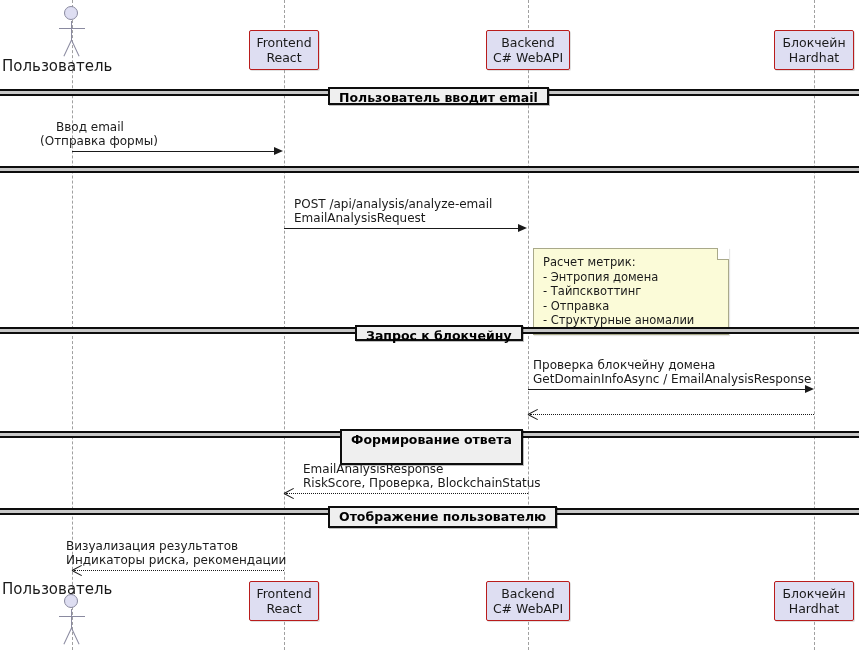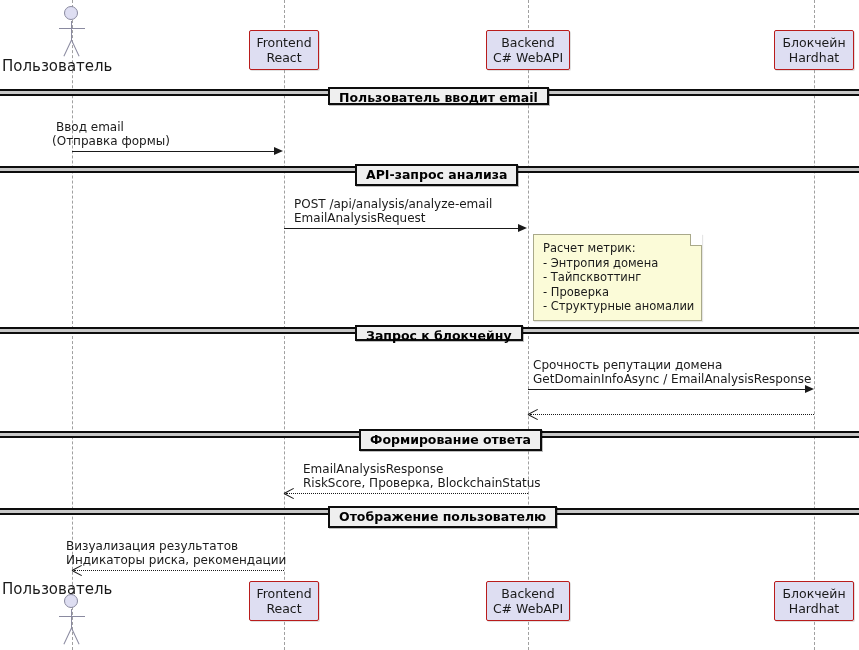--- a/index.html
+++ b/index.html
@@ -209,54 +209,53 @@
 
   <div class="participant" style="left:774px; top:30px; width:80px; height:40px">
     <span>Блокчейн</span>
     <span>Hardhat</span>
   </div>
 
   <div class="divider-lines" style="top:89px"></div>
   <div class="divider-box" style="left:328px; top:87px; height:18px">Пользователь вводит email</div>
 
   <div class="msg-label" style="left:56px; top:120px">Ввод email</div>
-  <div class="msg-label" style="left:52px; top:134px">(Отправка формы)</div>
+  <div class="msg-label" style="left:40px; top:134px">(Отправка формы)</div>
   <div class="msg-line" style="left:72px; top:151px; width:202px"></div>
   <div class="arrow-r" style="left:274px; top:147px"></div>
 
   <div class="divider-lines" style="top:166px"></div>
-  <div class="divider-box" style="left:355px; top:164px; height:22px">API-запрос анализа</div>
 
   <div class="msg-label" style="left:294px; top:197px">POST /api/analysis/analyze-email</div>
   <div class="msg-label" style="left:294px; top:211px">EmailAnalysisRequest</div>
   <div class="msg-line" style="left:284px; top:228px; width:234px"></div>
   <div class="arrow-r" style="left:518px; top:224px"></div>
 
-  <div class="note" style="left:533px; top:234px; width:169px">
+  <div class="note" style="left:533px; top:248px; width:196px">
     <div class="fold"></div>
     <span class="note-line">Расчет метрик:</span>
     <span class="note-line">- Энтропия домена</span>
     <span class="note-line">- Тайпсквоттинг</span>
-    <span class="note-line">- Проверка</span>
+    <span class="note-line">- Отправка</span>
     <span class="note-line">- Структурные аномалии</span>
   </div>
 
   <div class="divider-lines" style="top:327px"></div>
   <div class="divider-box" style="left:355px; top:325px; height:16px">Запрос к блокчейну</div>
 
-  <div class="msg-label" style="left:533px; top:358px">Срочность репутации домена</div>
+  <div class="msg-label" style="left:533px; top:358px">Проверка блокчейну домена</div>
   <div class="msg-label" style="left:533px; top:372px">GetDomainInfoAsync / EmailAnalysisResponse</div>
   <div class="msg-line" style="left:528px; top:389px; width:277px"></div>
   <div class="arrow-r" style="left:805px; top:385px"></div>
 
   <div class="msg-line dotted" style="left:530px; top:414px; width:284px"></div>
   <div class="arrow-open-l" style="left:528px; top:409px"></div>
 
   <div class="divider-lines" style="top:431px"></div>
-  <div class="divider-box" style="left:359px; top:429px; height:22px">Формирование ответа</div>
+  <div class="divider-box" style="left:340px; top:429px; height:36px">Формирование ответа</div>
 
   <div class="msg-label" style="left:303px; top:462px">EmailAnalysisResponse</div>
   <div class="msg-label" style="left:303px; top:476px">RiskScore, Проверка, BlockchainStatus</div>
   <div class="msg-line dotted" style="left:286px; top:493px; width:242px"></div>
   <div class="arrow-open-l" style="left:284px; top:488px"></div>
 
   <div class="divider-lines" style="top:508px"></div>
   <div class="divider-box" style="left:328px; top:506px; height:22px">Отображение пользователю</div>
 
   <div class="msg-label" style="left:66px; top:539px">Визуализация результатов</div>

